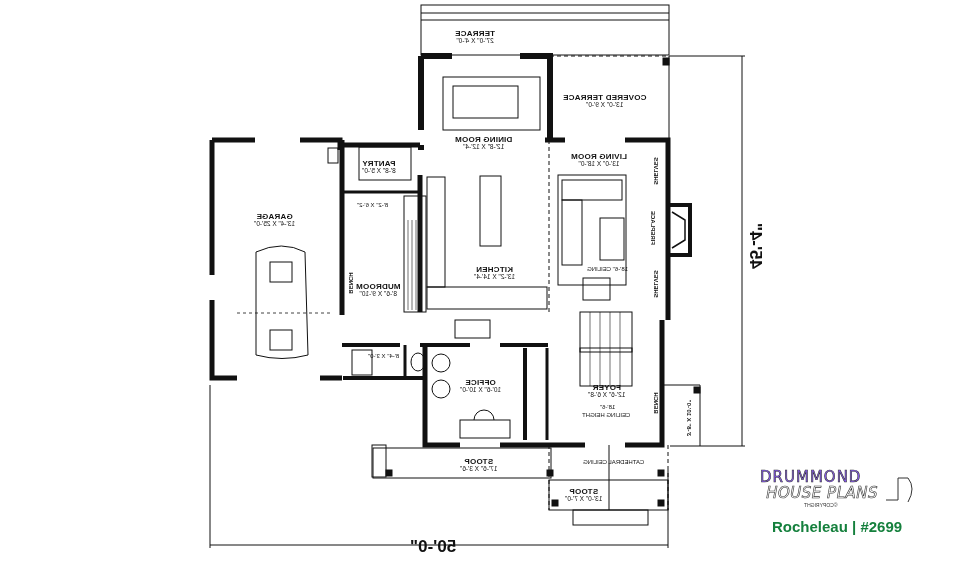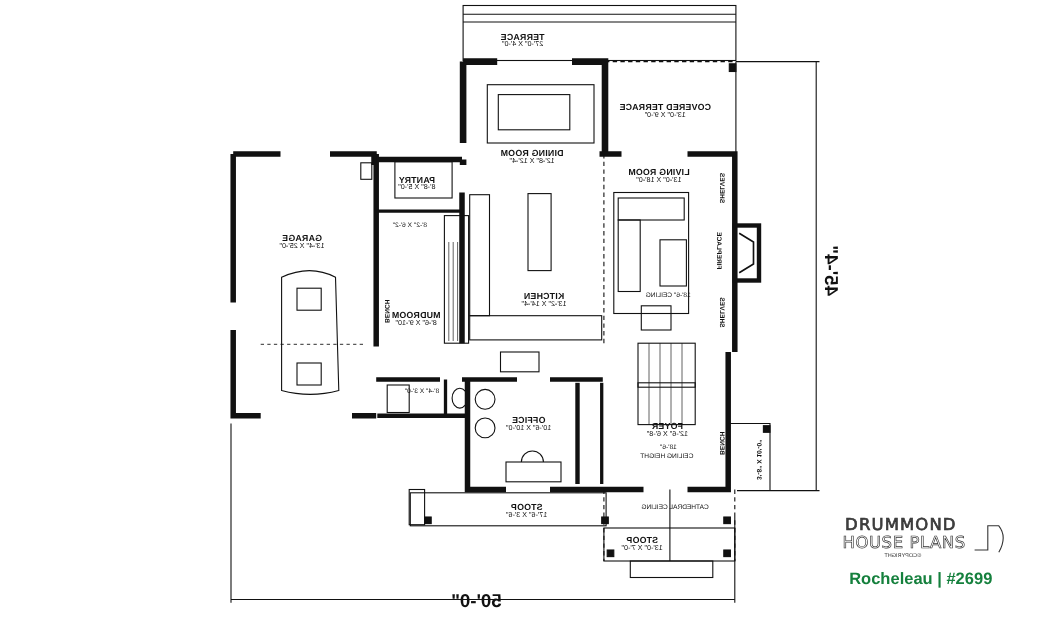--- a/index.html
+++ b/index.html
@@ -6,22 +6,22 @@
   body{width:960px;height:569px;position:relative;overflow:hidden;font-family:"Liberation Sans",sans-serif;color:#111;}
   #plan{position:absolute;left:0;top:0;width:960px;height:569px;}
   .lbl{position:absolute;text-align:center;transform:scaleX(-1);line-height:1.05;white-space:nowrap;}
   .lbl .n{font-weight:bold;font-size:8px;letter-spacing:0.2px;display:block;}
   .lbl .d{font-size:6.5px;display:block;}
   .small{position:absolute;font-size:6px;transform:scaleX(-1);white-space:nowrap;}
   .vert{position:absolute;font-size:6px;font-weight:bold;transform:rotate(90deg) scaleX(-1);white-space:nowrap;}
   .dim{position:absolute;font-weight:bold;font-size:17px;transform:scaleX(-1);}
   .dimv{position:absolute;font-weight:bold;font-size:17px;transform:rotate(90deg) scaleX(-1);}
   #brand{position:absolute;left:760px;top:468px;width:200px;}
-  #brand .b1{position:absolute;left:0;top:0;font-size:15px;letter-spacing:1px;color:#404040;-webkit-text-stroke:0.6px #333;text-align:center;width:118px;font-family:"DejaVu Sans",sans-serif;}
-  #brand .b2{position:absolute;left:-12px;top:16px;font-size:15px;letter-spacing:0.5px;color:#fff;-webkit-text-stroke:0.6px #333;text-align:right;width:130px;font-family:"DejaVu Sans",sans-serif;}
+  #brand .b1{position:absolute;left:0;top:0;font-size:15px;letter-spacing:1px;color:#8b5cf6;-webkit-text-stroke:0.6px #333;text-align:left;width:118px;font-family:"DejaVu Sans",sans-serif;}
+  #brand .b2{position:absolute;left:-12px;top:16px;font-size:15px;letter-spacing:0.5px;color:#fff;-webkit-text-stroke:0.6px #333;text-align:right;width:130px;font-family:"DejaVu Sans",sans-serif;font-style:italic;}
   #brand .b3{position:absolute;left:44px;top:34px;font-size:5px;color:#333;transform:scaleX(-1);}
   #brand .b4{position:absolute;left:12px;top:50px;font-size:15px;font-weight:bold;color:#15803d;white-space:nowrap;}
 </style>
 </head>
 <body>
 
 <svg id="plan" viewBox="0 0 960 569" width="960" height="569">
   <g stroke="#111" fill="none">
 
     <rect x="421" y="5" width="248" height="50" stroke-width="1"></rect>

